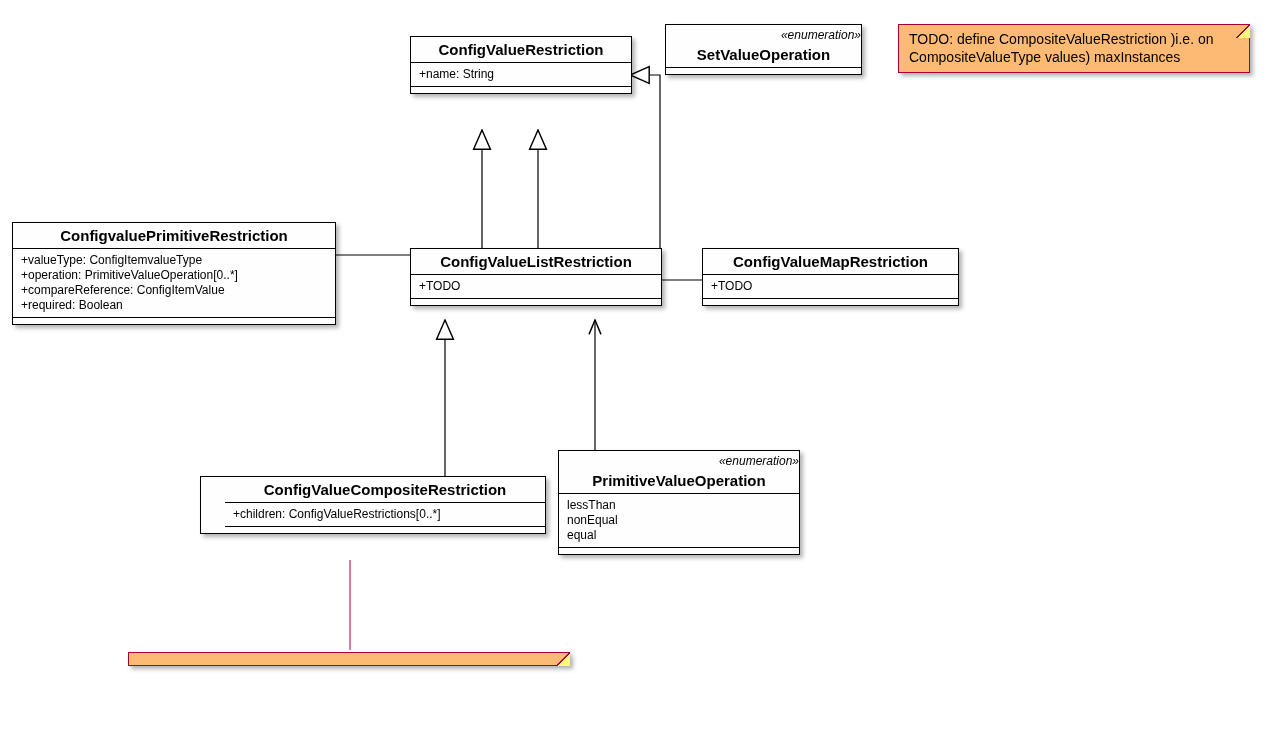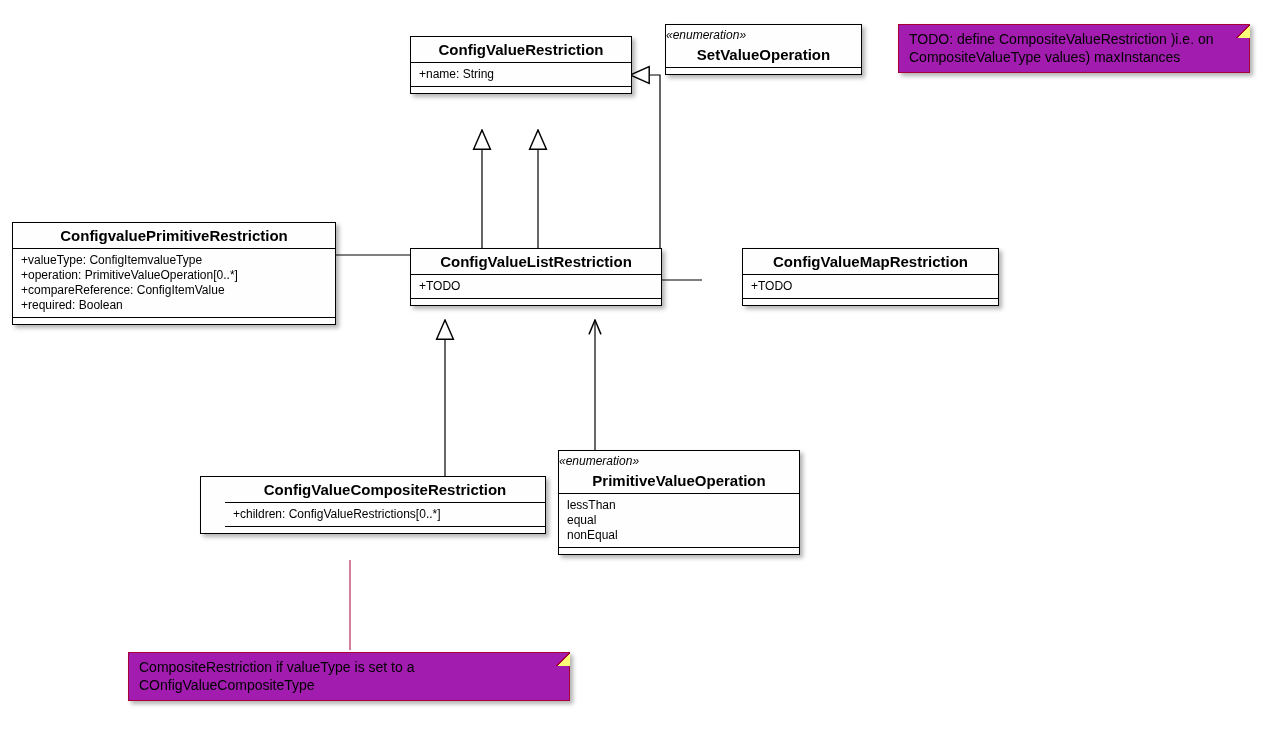--- a/index.html
+++ b/index.html
@@ -20,36 +20,36 @@
   .uml-class .title {
     font-weight: bold;
     text-align: center;
     padding: 4px 10px;
     border-bottom: 1.5px solid #000;
     font-size: 15px;
   }
   .uml-class .stereo {
     font-style: italic;
     font-size: 12px;
-    text-align: left;
+    text-align: right;
     padding-top: 3px;
   }
   .uml-class .attrs {
     padding: 4px 8px;
     border-bottom: 1.5px solid #000;
     font-size: 12px;
     line-height: 1.25;
     min-height: 6px;
   }
   .uml-class .ops {
     min-height: 6px;
   }
   .note {
     position: absolute;
-    background: #a21caf;
+    background: #fdba74;
     border: 1px solid #a80036;
     padding: 6px 10px;
     font-size: 14px;
     line-height: 1.25;
     filter: drop-shadow(3px 3px 2px rgba(0,0,0,0.3));
   }
   .note .fold2 {
     position: absolute;
     top: -1px; right: -1px;
     width: 14px; height: 14px;
@@ -119,43 +119,42 @@
 </div>
 
 <div class="uml-class" style="left:410px; top:248px; width:250px;">
   <div class="title">ConfigValueListRestriction</div>
   <div class="attrs">
     <div>+TODO</div>
   </div>
   <div class="ops"></div>
 </div>
 
-<div class="uml-class" style="left:702px; top:248px; width:255px;margin-left:40px;">
+<div class="uml-class" style="left:702px; top:248px; width:255px;">
   <div class="title">ConfigValueMapRestriction</div>
   <div class="attrs">
     <div>+TODO</div>
   </div>
   <div class="ops"></div>
 </div>
 
 <div class="uml-class" style="left:200px; top:476px; width:320px;padding-left:24px;">
   <div class="title">ConfigValueCompositeRestriction</div>
   <div class="attrs">
     <div>+children: ConfigValueRestrictions[0..*]</div>
   </div>
   <div class="ops"></div>
 </div>
 
 <div class="uml-class" style="left:558px; top:450px; width:240px;">
   <div class="stereo">«enumeration»</div>
   <div class="title">PrimitiveValueOperation</div>
   <div class="attrs">
     <div>lessThan</div>
+    <div>nonEqual</div>
     <div>equal</div>
-    <div>nonEqual</div>
   </div>
   <div class="ops"></div>
 </div>
 
 <div class="note" style="left:128px; top:652px; width:420px;">
-  <span>CompositeRestriction if valueType is set to a COnfigValueCompositeType</span>
   <div class="fold2"></div>
 </div>
 
 </body></html>

